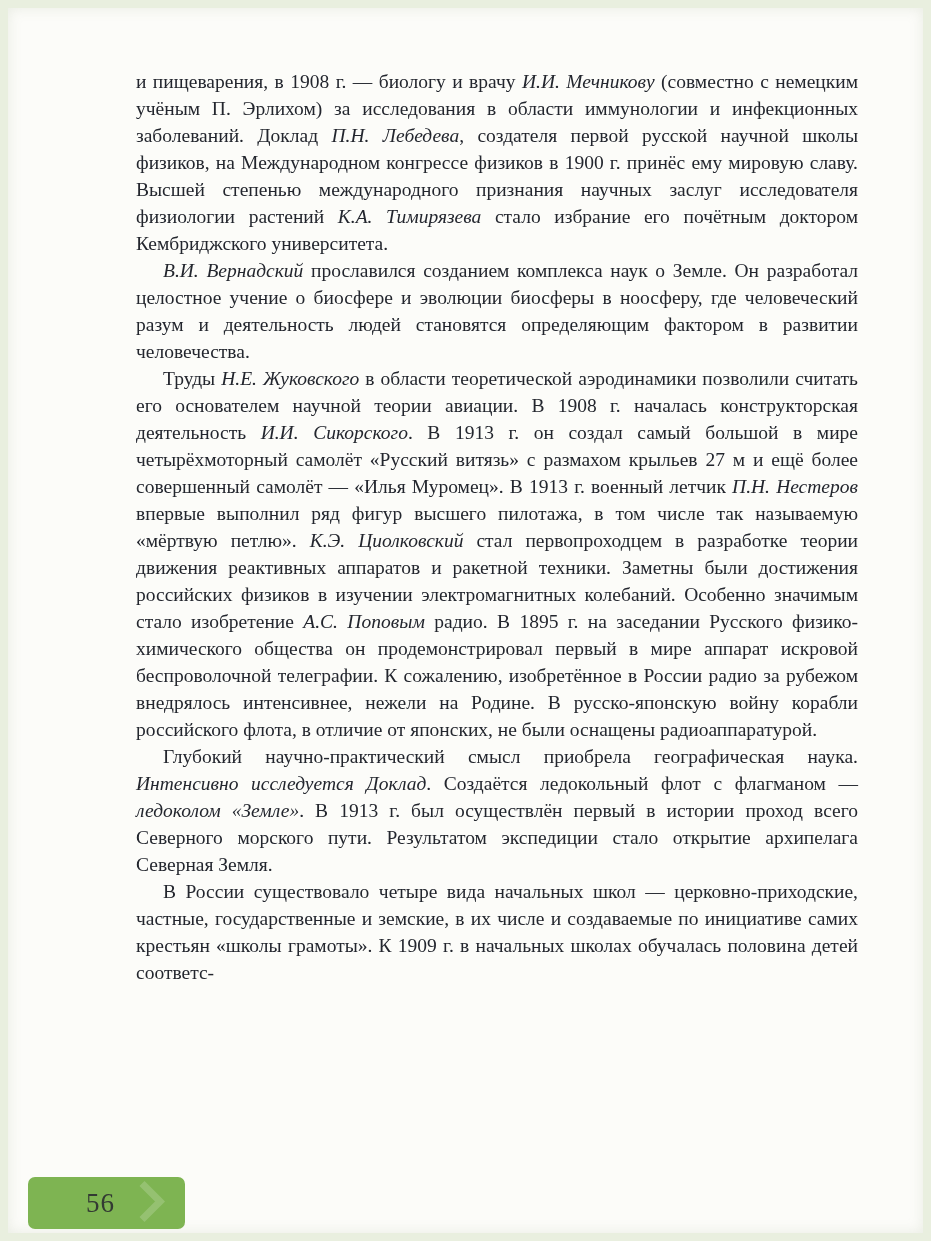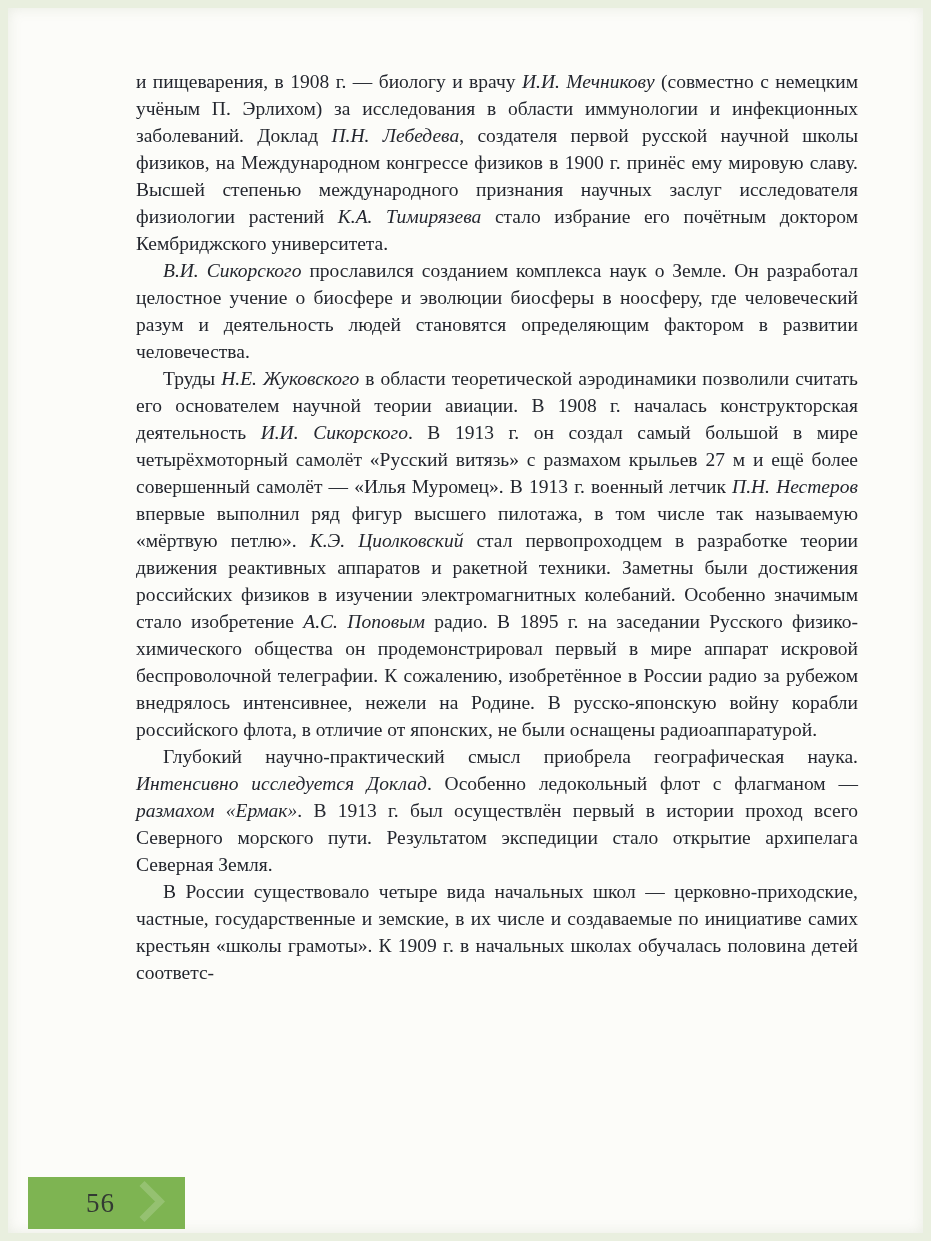--- a/index.html
+++ b/index.html
@@ -30,21 +30,21 @@
   .para { margin: 0; }
   .para.indent { text-indent: 27px; }
   .para em { font-style: italic; }
   .page-badge {
     position: absolute;
     left: 28px;
     bottom: 12px;
     width: 157px;
     height: 52px;
     background: #7eb452;
-    border-radius: 0;
+    border-radius: 7px;
     display: flex;
     align-items: center;
   }
   .page-badge .num {
     color: #333a33;
     font-size: 27px;
     margin-left: 58px;
     letter-spacing: 1px;
   }
   .badge-chevron {
@@ -57,23 +57,23 @@
     border-top: 7px solid rgba(255,255,255,0.18);
     transform: rotate(45deg);
   }
 </style>
 </head>
 <body>
 
 <div class="scan">
   <div class="text-column" id="text-column">
       <p class="para"><span>и пищеварения, в 1908 г. — биологу и врачу </span><em>И.И. Мечникову</em><span> (совместно с немецким учёным П. Эрлихом) за исследования в области иммунологии и инфекционных заболеваний. Доклад </span><em>П.Н. Лебедева</em><span>, создателя первой русской научной школы физиков, на Международном конгрессе физиков в 1900 г. принёс ему мировую славу. Высшей степенью международного признания научных заслуг исследователя физиологии растений </span><em>К.А. Тимирязева</em><span> стало избрание его почётным доктором Кембриджского университета.</span></p>
-      <p class="para indent"><em>В.И. Сикорского</em><span> прославился созданием комплекса наук о Земле. Он разработал целостное учение о биосфере и эволюции биосферы в ноосферу, где человеческий разум и деятельность людей становятся определяющим фактором в развитии человечества.</span></p>
+      <p class="para indent"><em>В.И. Вернадский</em><span> прославился созданием комплекса наук о Земле. Он разработал целостное учение о биосфере и эволюции биосферы в ноосферу, где человеческий разум и деятельность людей становятся определяющим фактором в развитии человечества.</span></p>
       <p class="para indent"><span>Труды </span><em>Н.Е. Жуковского</em><span> в области теоретической аэродинамики позволили считать его основателем научной теории авиации. В 1908 г. началась конструкторская деятельность </span><em>И.И. Сикорского</em><span>. В 1913 г. он создал самый большой в мире четырёхмоторный самолёт «Русский витязь» с размахом крыльев 27 м и ещё более совершенный самолёт — «Илья Муромец». В 1913 г. военный летчик </span><em>П.Н. Нестеров</em><span> впервые выполнил ряд фигур высшего пилотажа, в том числе так называемую «мёртвую петлю». </span><em>К.Э. Циолковский</em><span> стал первопроходцем в разработке теории движения реактивных аппаратов и ракетной техники. Заметны были достижения российских физиков в изучении электромагнитных колебаний. Особенно значимым стало изобретение </span><em>А.С. Поповым</em><span> радио. В 1895 г. на заседании Русского физико-химического общества он продемонстрировал первый в мире аппарат искровой беспроволочной телеграфии. К сожалению, изобретённое в России радио за рубежом внедрялось интенсивнее, нежели на Родине. В русско-японскую войну корабли российского флота, в отличие от японских, не были оснащены радиоаппаратурой.</span></p>
-      <p class="para indent"><span>Глубокий научно-практический смысл приобрела географическая наука. </span><em>Интенсивно исследуется Доклад</em><span>. Особенно ледокольный флот с флагманом — </span><em>размахом «Ермак»</em><span>. В 1913 г. был осуществлён первый в истории проход всего Северного морского пути. Результатом экспедиции стало открытие архипелага Северная Земля.</span></p>
+      <p class="para indent"><span>Глубокий научно-практический смысл приобрела географическая наука. </span><em>Интенсивно исследуется Доклад</em><span>. Создаётся ледокольный флот с флагманом — </span><em>ледоколом «Земле»</em><span>. В 1913 г. был осуществлён первый в истории проход всего Северного морского пути. Результатом экспедиции стало открытие архипелага Северная Земля.</span></p>
       <p class="para indent"><span>В России существовало четыре вида начальных школ — церковно-приходские, частные, государственные и земские, в их числе и создаваемые по инициативе самих крестьян «школы грамоты». К 1909 г. в начальных школах обучалась половина детей соответс-</span></p>
     </div>
 </div>
 
 <div class="page-badge" style="background: rgb(126, 180, 82);">
   <span class="num">56</span>
   <span class="badge-chevron"></span>
 </div>
 
 </body></html>

